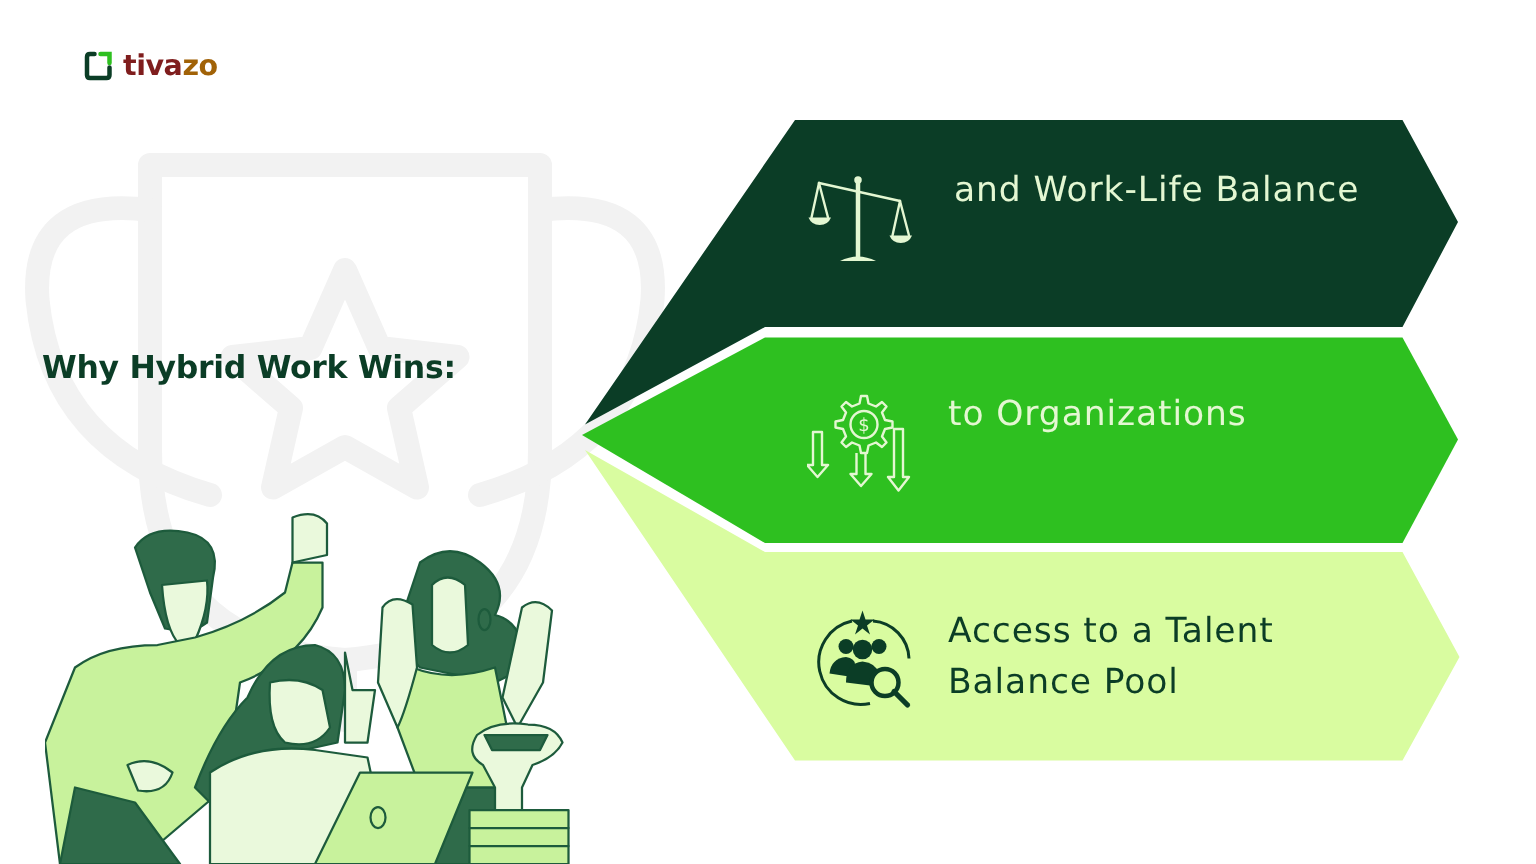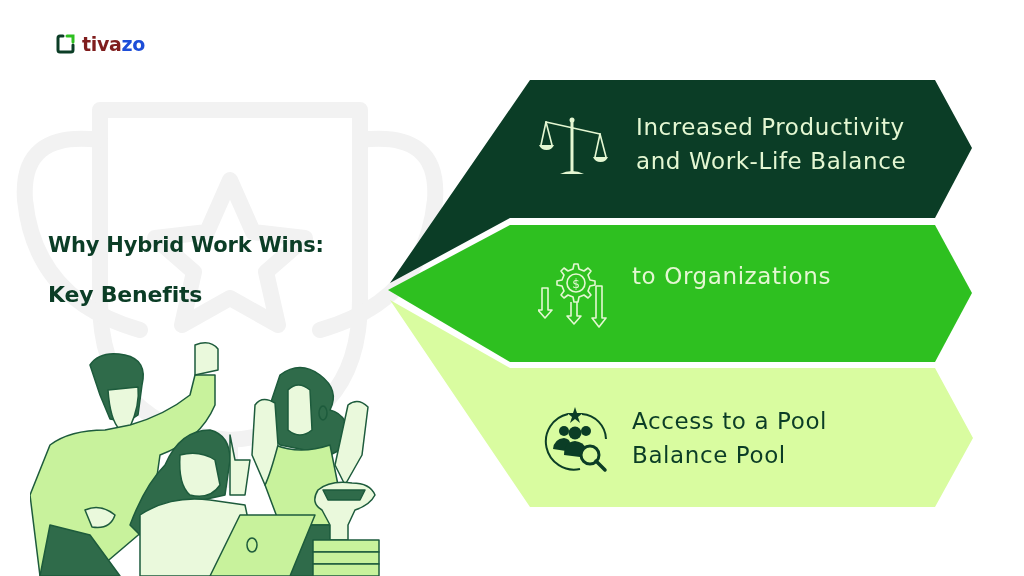--- a/index.html
+++ b/index.html
@@ -1,22 +1,22 @@
 <!DOCTYPE html>
 <html><head>
 <meta charset="utf-8">
 <style>
   html, body { margin: 0; padding: 0; }
   body { width: 1024px; height: 576px; background: #ffffff; position: relative; overflow: hidden; font-family: "Liberation Sans", sans-serif; }
   .abs { position: absolute; }
   #logo { left: 56px; top: 33px; display: flex; align-items: center; gap: 6px; }
   #logo-text { font-family: "DejaVu Sans", sans-serif; font-weight: bold; font-size: 19px; letter-spacing: -0.3px; }
   #logo-text .a { color: #7f1d1d; }
-  #logo-text .b { color: #1d4ed8; }
-  #heading { left: 48px; top: 230px; color: #0b3d26; font-family: "DejaVu Sans", sans-serif; font-weight: bold; }
+  #logo-text .b { color: #a16207; }
+  #heading { left: 28px; top: 230px; color: #0b3d26; font-family: "DejaVu Sans", sans-serif; font-weight: bold; }
   #heading .l1 { font-size: 21px; line-height: 30px; letter-spacing: -0.2px; }
   #heading .l2 { font-size: 22px; line-height: 30px; margin-top: 20px; letter-spacing: -0.2px; }
   #bands { left: 0; top: 0; }
   .band-text { position: absolute; font-family: "DejaVu Sans", sans-serif; font-weight: normal; font-size: 23px; line-height: 34px; letter-spacing: 0.6px; }
   .band-icon { position: absolute; width: 72px; height: 72px; }
 </style>
 </head>
 <body>
 
 <svg class="abs" style="left:0;top:0" width="470" height="576" viewBox="0 0 470 576">
@@ -32,21 +32,20 @@
 <div id="logo" class="abs">
   <svg width="20" height="22" viewBox="0 0 20 22">
     <path d="M7 3 H4 Q2 3 2 5 V17 Q2 19 4 19 H15 Q17 19 17 17 V12" fill="none" stroke="#0b3d26" stroke-width="3" stroke-linecap="round"></path>
     <path d="M11 3 H17 V9" fill="none" stroke="#2ec020" stroke-width="3" stroke-linecap="round"></path>
   </svg>
   <span id="logo-text"><span class="a">tiva</span><span class="b">zo</span></span>
 </div>
 
 <div id="heading" class="abs">
   <div class="l1">Why Hybrid Work Wins:</div>
-  <div class="l2">Key Benefits</div>
 </div>
 
 <svg id="bands" class="abs" width="1024" height="576" viewBox="0 0 1024 576">
   <polygon points="530,80 935,80 972,148 935,218 510,218 390,283" fill="#0b3d26"></polygon>
   <polygon points="510,225 935,225 972,293 935,362 510,362 388,290" fill="#2ec020"></polygon>
   <polygon points="510,368 935,368 973,438 935,507 530,507 390,300" fill="#d9fca0"></polygon>
 </svg>
 
 <svg class="band-icon" style="left:538px;top:110px" viewBox="0 0 72 72">
   <g fill="none" stroke="#e4f7d2" stroke-width="1.6" stroke-linecap="round">
@@ -58,21 +57,20 @@
   </g>
   <g fill="#e4f7d2">
     <circle cx="34" cy="10" r="2.5"></circle>
     <rect x="32.5" y="12" width="3" height="50"></rect>
     <path d="M22 64 Q34 58 46 64 Z"></path>
     <path d="M1 35 H16 Q14 40 8.5 40 Q3 40 1 35 Z"></path>
     <path d="M55 47 H70 Q68 52 62.5 52 Q57 52 55 47 Z"></path>
   </g>
 </svg>
 <div class="band-text" style="left:636px;top:110px;color:#e4f7d2">
-  <div>Increased Productivity</div>
   <div>and Work-Life Balance</div>
 </div>
 
 <svg class="band-icon" style="left:538px;top:258px" viewBox="0 0 72 72">
   <g fill="none" stroke="#e4f7d2" stroke-width="1.6" stroke-linejoin="round">
     <path d="M36 6 L40 6 L41 11 L46 13 L50 10 L53 13 L50 17 L52 22 L57 23 L57 27 L52 28 L50 33 L53 37 L50 40 L46 37 L41 39 L40 44 L36 44 L35 39 L30 37 L26 40 L23 37 L26 33 L24 28 L19 27 L19 23 L24 22 L26 17 L23 13 L26 10 L30 13 L35 11 Z"></path>
     <circle cx="38" cy="25" r="9"></circle>
     <path d="M4 30 V52 H0 L7 60 L14 52 H10 V30 Z"></path>
     <path d="M33 44 V58 H29 L36 66 L43 58 H39 V44"></path>
     <path d="M58 28 V60 H54 L61 69 L68 60 H64 V28 Z"></path>
@@ -91,21 +89,21 @@
     <circle cx="20" cy="26" r="5"></circle>
       <circle cx="42" cy="26" r="5"></circle>
       <circle cx="31" cy="28" r="6.5"></circle>
     <path d="M9 44 Q10 34 20 33 Q26 34 26 38 L22 46 Z"></path>
     <path d="M20 50 Q20 37 31 36 Q40 37 42 44 L36 52 Z"></path>
   </g>
   <circle cx="46" cy="50" r="9" fill="#d9fca0" stroke="#0b3d26" stroke-width="3"></circle>
   <line x1="52" y1="56" x2="61" y2="65" stroke="#0b3d26" stroke-width="3.5" stroke-linecap="round"></line>
 </svg>
 <div class="band-text" style="left:632px;top:404px;color:#0b3d26">
-  <div>Access to a Pool</div>
+  <div>Access to a Talent</div>
   <div>Balance Pool</div>
 </div>
 
 <svg class="abs" style="left:30px;top:335px" width="360" height="241" viewBox="0 0 360 241">
   <g stroke="#1d5b3c" stroke-width="1.5" stroke-linejoin="round">
 
     <path d="M60 30 Q70 15 95 20 Q118 25 112 50 L108 80 Q98 88 80 84 L70 60 Z" fill="#2f6b4a"></path>
     <path d="M78 55 Q80 85 90 95 L100 92 Q110 70 108 52 Z" fill="#eaf9dc"></path>
     <path d="M20 110 Q40 95 75 95 L100 90 Q135 80 160 60 L165 40 L185 40 L185 70 Q170 105 130 120 L120 190 L60 241 L10 241 L0 160 Z" fill="#c8f29c"></path>
     <path d="M165 10 Q180 4 188 14 L188 35 L165 40 Z" fill="#eaf9dc"></path>

